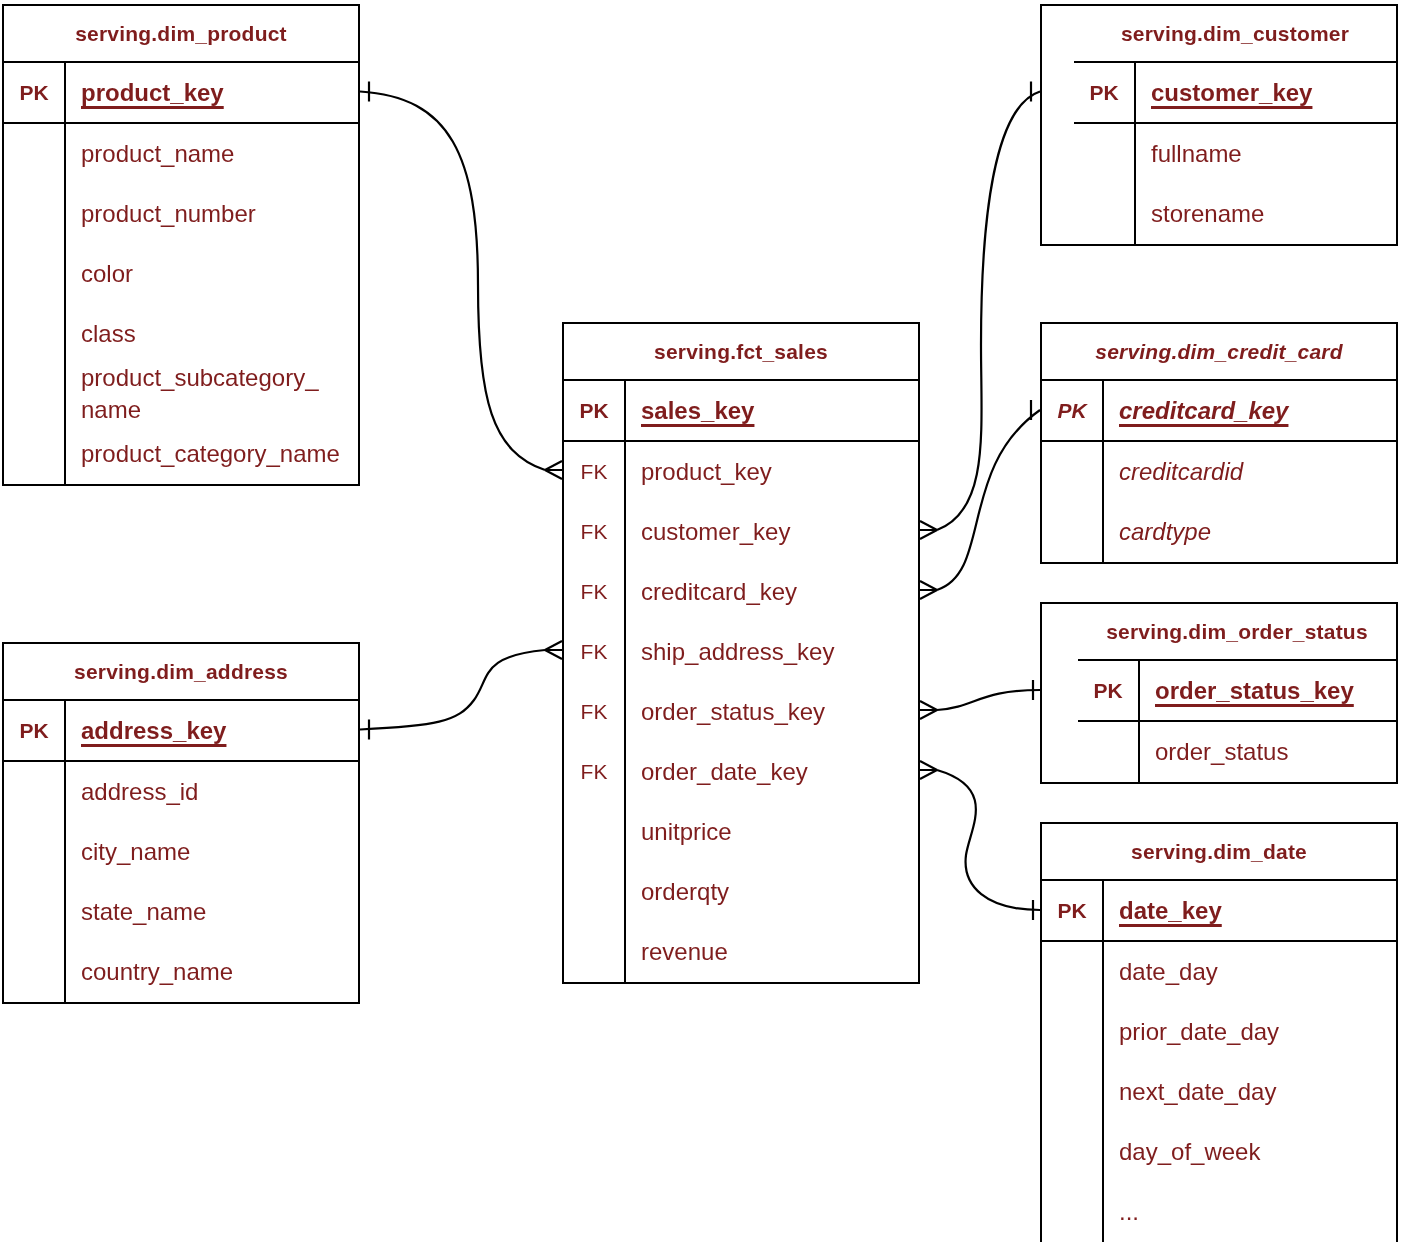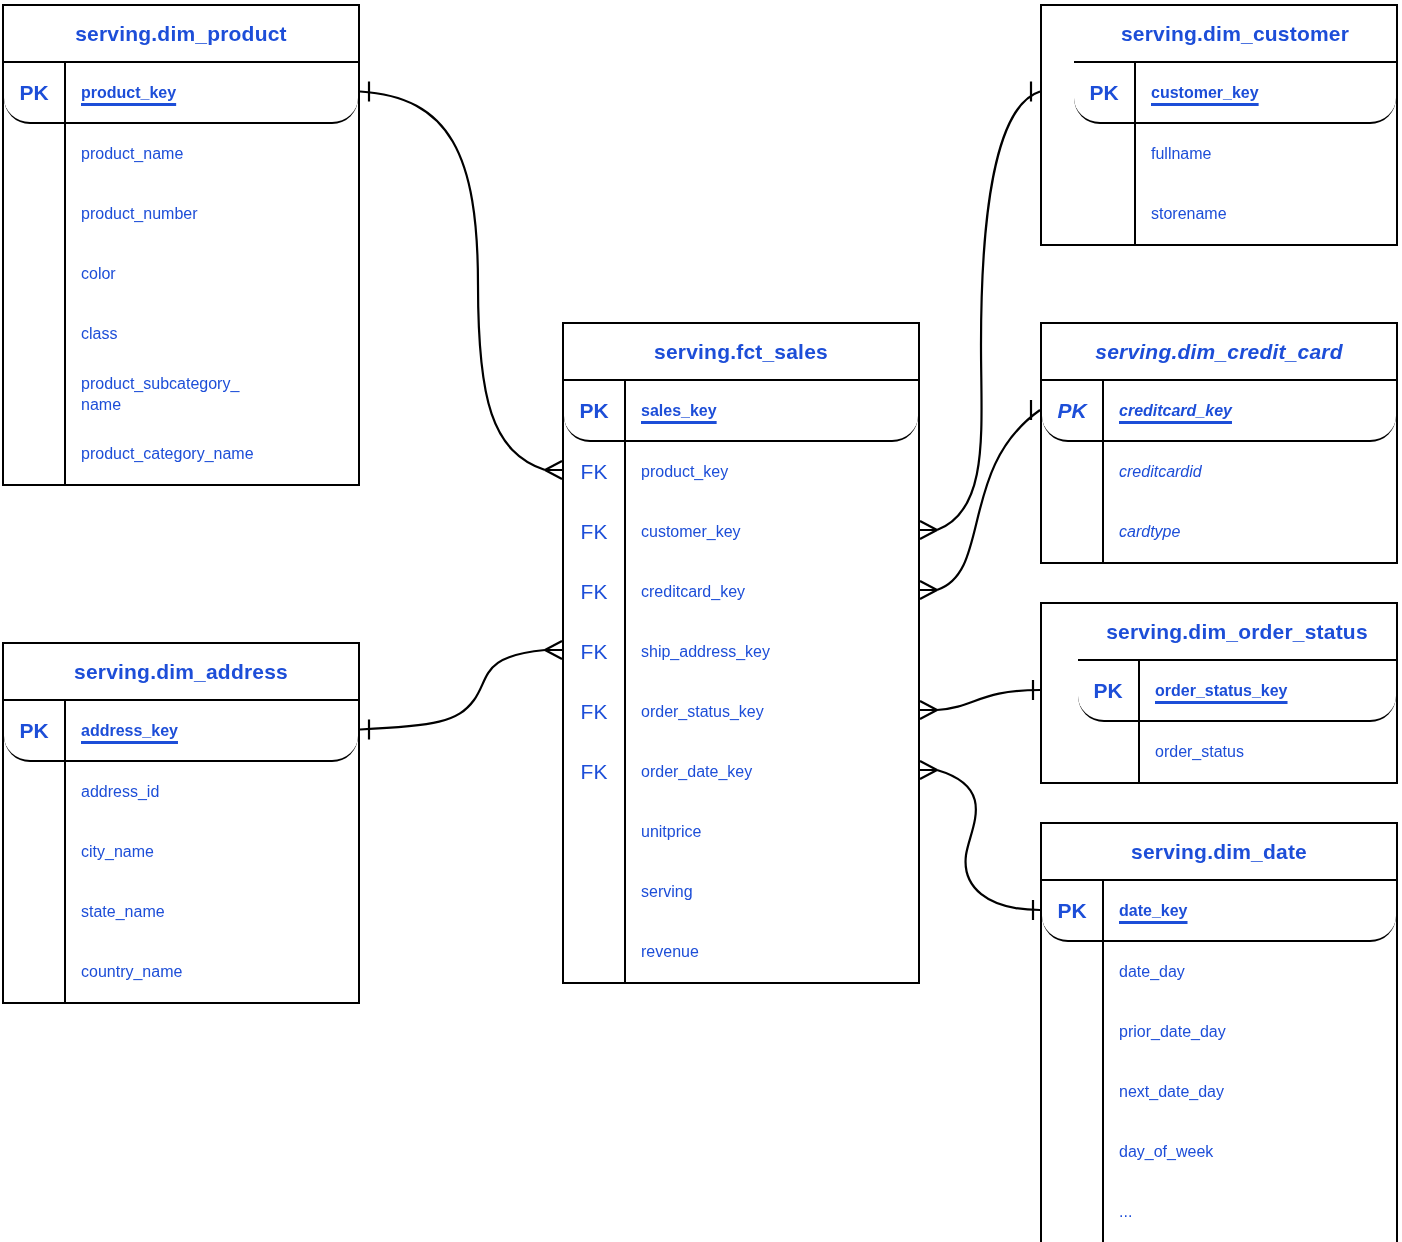--- a/index.html
+++ b/index.html
@@ -1,52 +1,52 @@
 <!DOCTYPE html>
 <html><head>
 <meta charset="utf-8">
 <style>
   html,body{margin:0;padding:0;background:#fff;}
   .canvas{
     position:relative;
     width:1402px;height:1242px;
     background:#ffffff;
     font-family:"Liberation Sans", sans-serif;
-    color:#1d4ed8;
+    color:#7f1d1d;
     overflow:hidden;
   }
   .tbl{
     position:absolute;
     width:358px;
     background:#fff;
     border:2px solid #000;
     box-sizing:border-box;
   }
   .tbl-title{
     height:55px;
     border-bottom:2px solid #000;
     display:flex;align-items:center;justify-content:center;
     font-weight:bold;
     font-size:21px;
     letter-spacing:.2px;
   }
   .row{display:flex;height:60px;box-sizing:content-box;}
-  .row.pk{height:59px;border-bottom:2px solid #000;border-radius:26px;}
+  .row.pk{height:59px;border-bottom:2px solid #000;}
   .tag{
     flex:0 0 60px;width:60px;
     border-right:2px solid #000;
     display:flex;align-items:center;justify-content:center;
     font-size:21px;
   }
   .row.pk .tag{font-weight:bold;}
   .field{
     flex:1;
     display:flex;align-items:center;
     padding-left:15px;padding-right:8px;
-    font-size:16px;
+    font-size:24px;
     line-height:1.32;
     white-space:pre-line;
   }
   .row.pk .field{
     font-weight:bold;
     text-decoration:underline;
     text-decoration-thickness:2.5px;
     text-underline-offset:5px;
   }
   
@@ -185,21 +185,21 @@
       <div class="row">
         <div class="tag">FK</div>
         <div class="field">order_date_key</div>
       </div>
       <div class="row">
         <div class="tag"></div>
         <div class="field">unitprice</div>
       </div>
       <div class="row">
         <div class="tag"></div>
-        <div class="field">serving</div>
+        <div class="field">orderqty</div>
       </div>
       <div class="row">
         <div class="tag"></div>
         <div class="field">revenue</div>
       </div>
     </div>
   <div class="tbl" id="t-dim_customer">
       <div class="tbl-title">serving.dim_customer</div>
       <div class="row pk">
         <div class="tag">PK</div>

